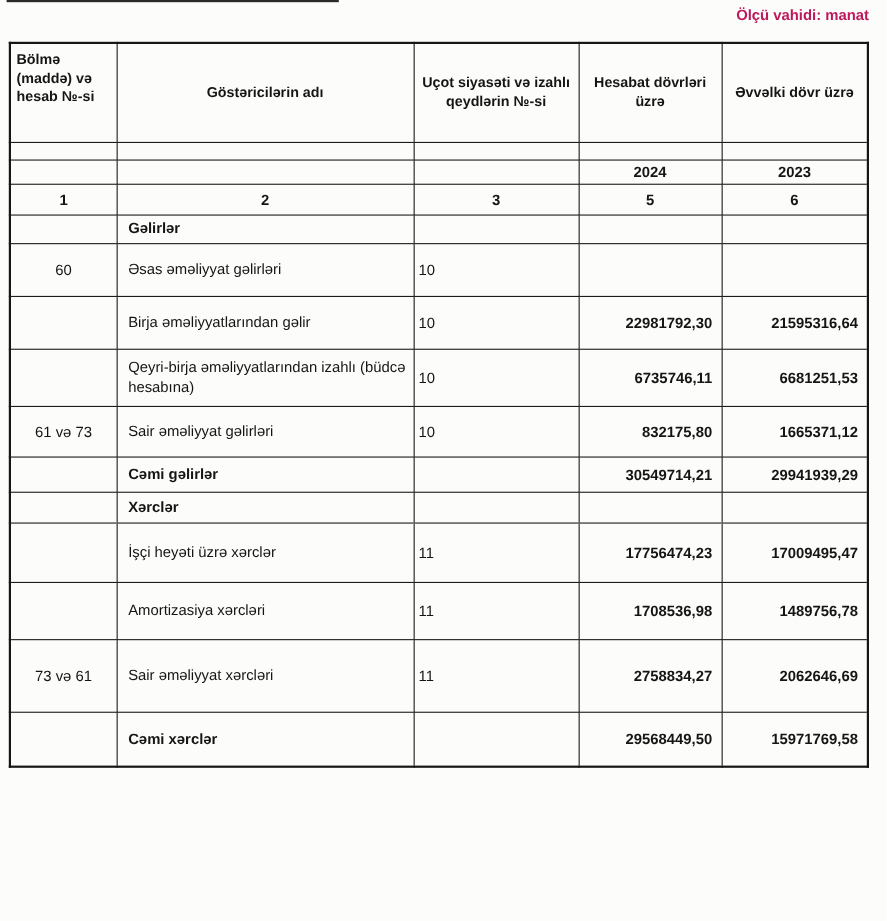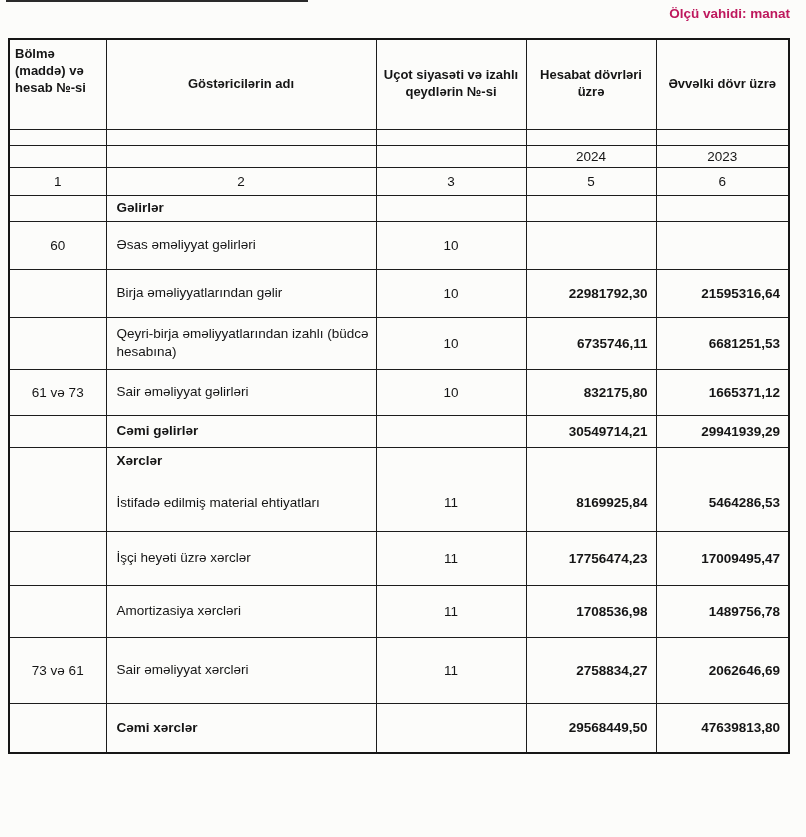--- a/index.html
+++ b/index.html
@@ -56,28 +56,28 @@
     padding: 4px 5px;
   }
   .head-row th.h-code {
     text-align: left;
     vertical-align: top;
     padding-top: 6px;
   }
   .blank-row { height: 16px; }
   .years-row { height: 22px; }
   .years-row td, .nums-row td {
-    font-weight: normal;
+    font-weight: bold;
     text-align: center;
     padding: 0 4px;
   }
   .nums-row { height: 28px; }
   .col-code { text-align: center; padding: 2px 3px; }
   .col-name { text-align: left; padding: 3px 6px 3px 10px; line-height: 1.35; }
-  .col-note { text-align: center; }
+  .col-note { }
   .col-num  { text-align: right; font-weight: bold; padding-right: 8px; }
   tr.section .col-name { font-weight: bold; }
   tr.total .col-name { font-weight: bold; }
   tr.total .col-num { font-weight: bold; }
   tr.no-line-below td { border-bottom: none; }
   tr.no-line-above td { border-top: none; }
 </style>
 </head>
 <body>
 
@@ -168,27 +168,20 @@
           <td class="col-num">30549714,21</td>
           <td class="col-num">29941939,29</td>
         </tr>
         <tr class="section no-line-below" style="height: 28px;">
           <td class="col-code"></td>
           <td class="col-name">Xərclər</td>
           <td class="col-note"></td>
           <td class="col-num"></td>
           <td class="col-num"></td>
         </tr>
-        <tr class="no-line-above" style="height: 56px;">
-          <td class="col-code"></td>
-          <td class="col-name">İstifadə edilmiş material ehtiyatları</td>
-          <td class="col-note">11</td>
-          <td class="col-num">8169925,84</td>
-          <td class="col-num">5464286,53</td>
-        </tr>
         <tr style="height: 54px;">
           <td class="col-code"></td>
           <td class="col-name">İşçi heyəti üzrə xərclər</td>
           <td class="col-note">11</td>
           <td class="col-num">17756474,23</td>
           <td class="col-num">17009495,47</td>
         </tr>
         <tr style="height: 52px;">
           <td class="col-code"></td>
           <td class="col-name">Amortizasiya xərcləri</td>
@@ -201,18 +194,18 @@
           <td class="col-name">Sair əməliyyat xərcləri</td>
           <td class="col-note">11</td>
           <td class="col-num">2758834,27</td>
           <td class="col-num">2062646,69</td>
         </tr>
         <tr class="total" style="height: 50px;">
           <td class="col-code"></td>
           <td class="col-name">Cəmi xərclər</td>
           <td class="col-note"></td>
           <td class="col-num">29568449,50</td>
-          <td class="col-num">47639813,80</td>
+          <td class="col-num">15971769,58</td>
         </tr>
       </tbody>
   </table>
 
 </div>
 
 </body></html>

